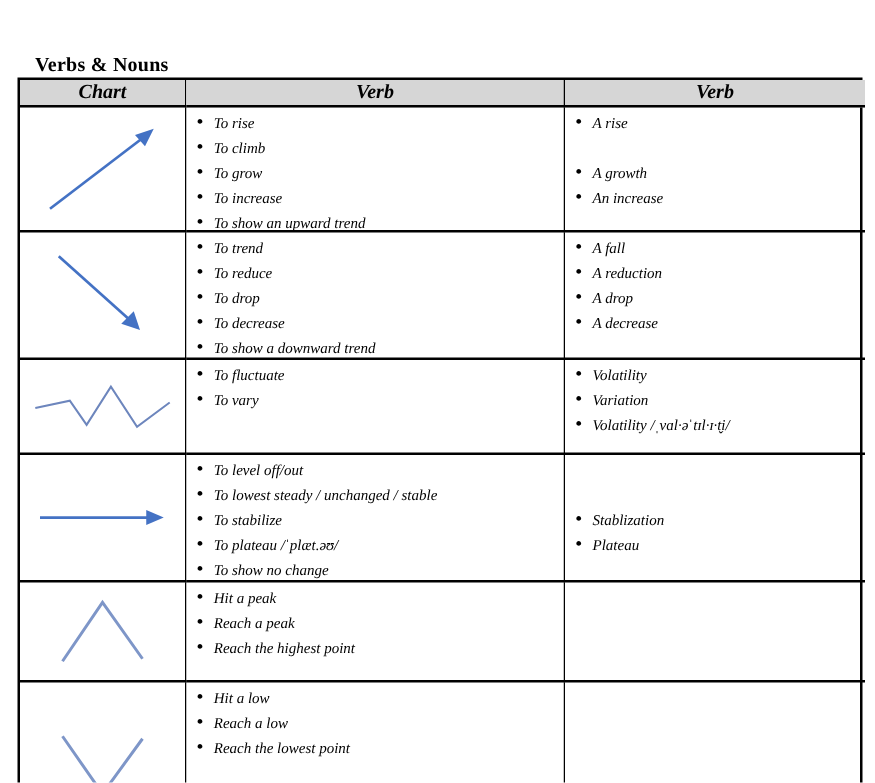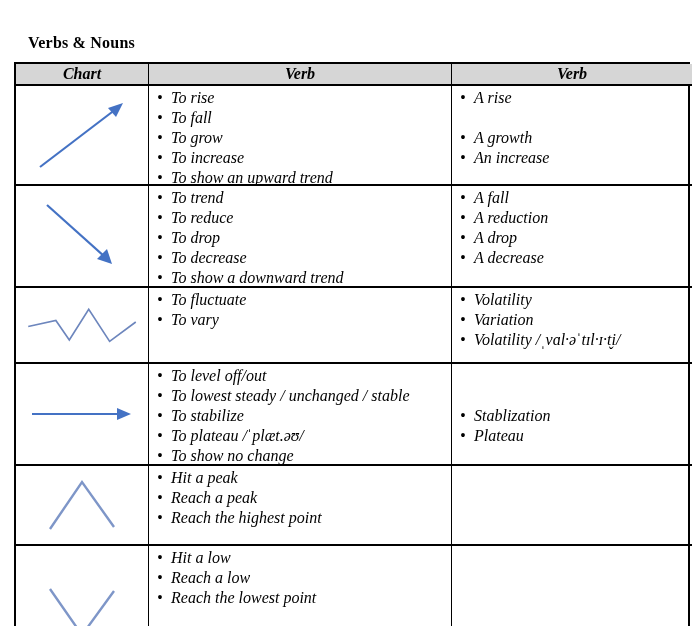--- a/index.html
+++ b/index.html
@@ -2,21 +2,21 @@
 <html><head>
 <meta charset="utf-8">
 <style>
   html,body{margin:0;padding:0;}
   body{
     width:700px;height:626px;position:relative;background:#ffffff;
     font-family:"Liberation Serif","DejaVu Serif",serif;
     color:#000;overflow:hidden;
   }
   .doc-title{
-    position:absolute;left:28px;top:34px;
+    position:absolute;left:28px;top:44px;
     font-size:16px;font-weight:bold;letter-spacing:0.2px;
   }
   .tbl{
     position:absolute;left:14px;top:62px;width:676px;height:617px;
     border:2px solid #000;box-sizing:border-box;
     display:grid;
     grid-template-columns:133px 303px 240px;
     grid-template-rows:22px 100px 102px 76px 102px 80px 1fr;
     font-style:italic;
   }
@@ -32,21 +32,21 @@
     font-weight:bold;font-size:16px;
     display:flex;align-items:center;justify-content:center;
     line-height:1;
   }
   .chart-cell{
     display:flex;align-items:center;justify-content:center;
   }
   .text-cell{padding:2px 4px 0 8px;}
   ul.blist{
     margin:0;padding:0;list-style:none;
-    font-size:16px;line-height:20px;
+    font-size:12px;line-height:20px;
   }
   ul.blist li{
     position:relative;padding-left:14px;min-height:20px;
     white-space:nowrap;
   }
   ul.blist li::before{
     content:"\2022";
     position:absolute;left:0;top:0;
     font-size:16px;
   }
@@ -70,21 +70,21 @@
 
   <div class="cell c1 chart-cell">
     <svg width="100" height="80" viewBox="0 0 100 80">
       <line class="stroke-arrow" x1="8" y1="72" x2="84" y2="14"></line>
       <polygon class="fill-arrow" points="91,8 76,13 84,22"></polygon>
     </svg>
   </div>
   <div class="cell c2 text-cell">
     <ul class="blist">
       <li>To rise</li>
-      <li>To fall</li>
+      <li>To climb</li>
       <li>To grow</li>
       <li>To increase</li>
       <li>To show an upward trend</li>
     </ul>
   </div>
   <div class="cell c3 text-cell">
     <ul class="blist">
       <li>A rise</li>
       <li class="blank"></li>
       <li>A growth</li>

